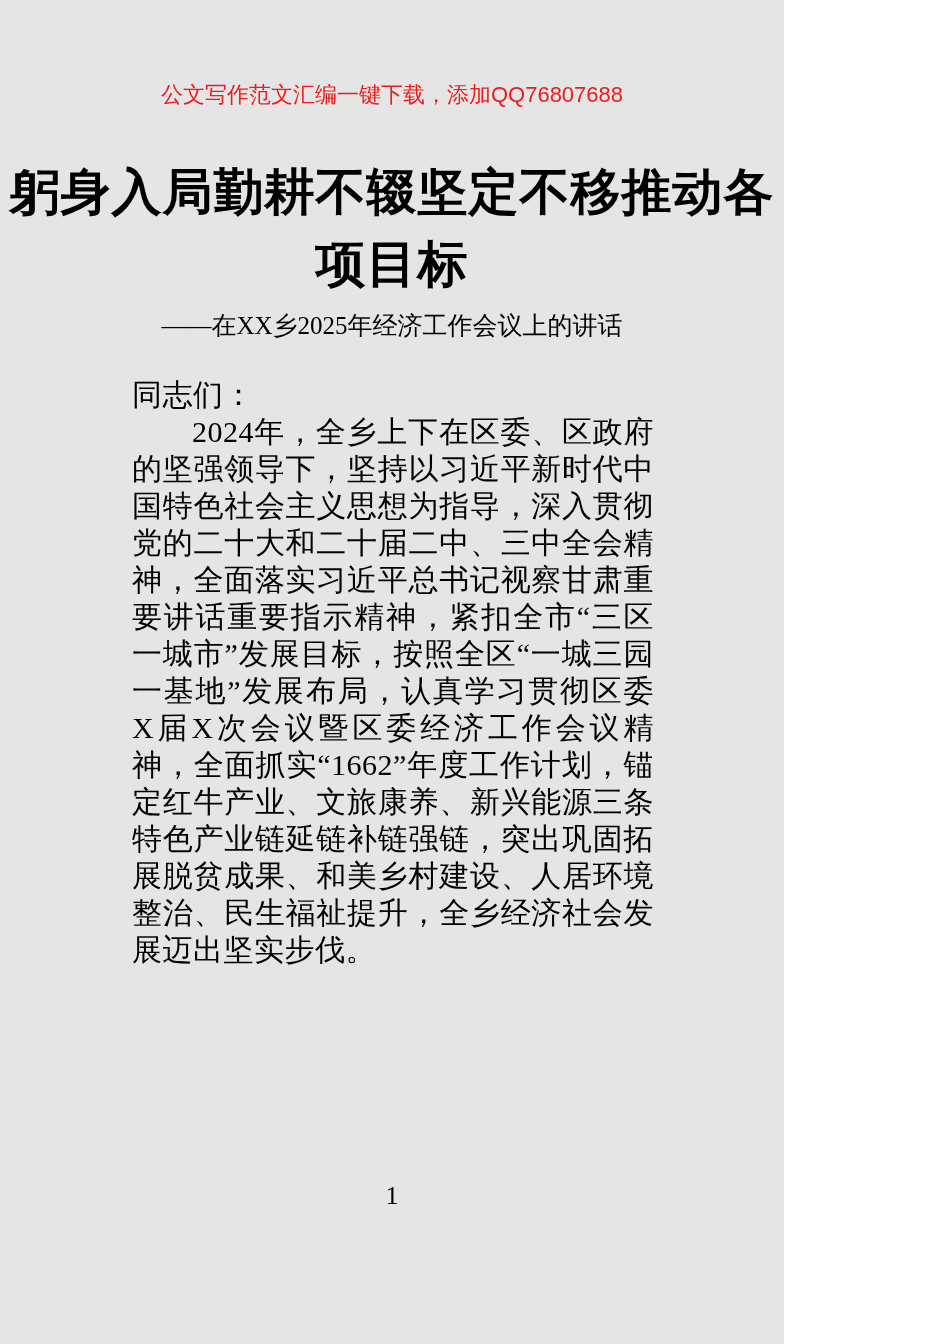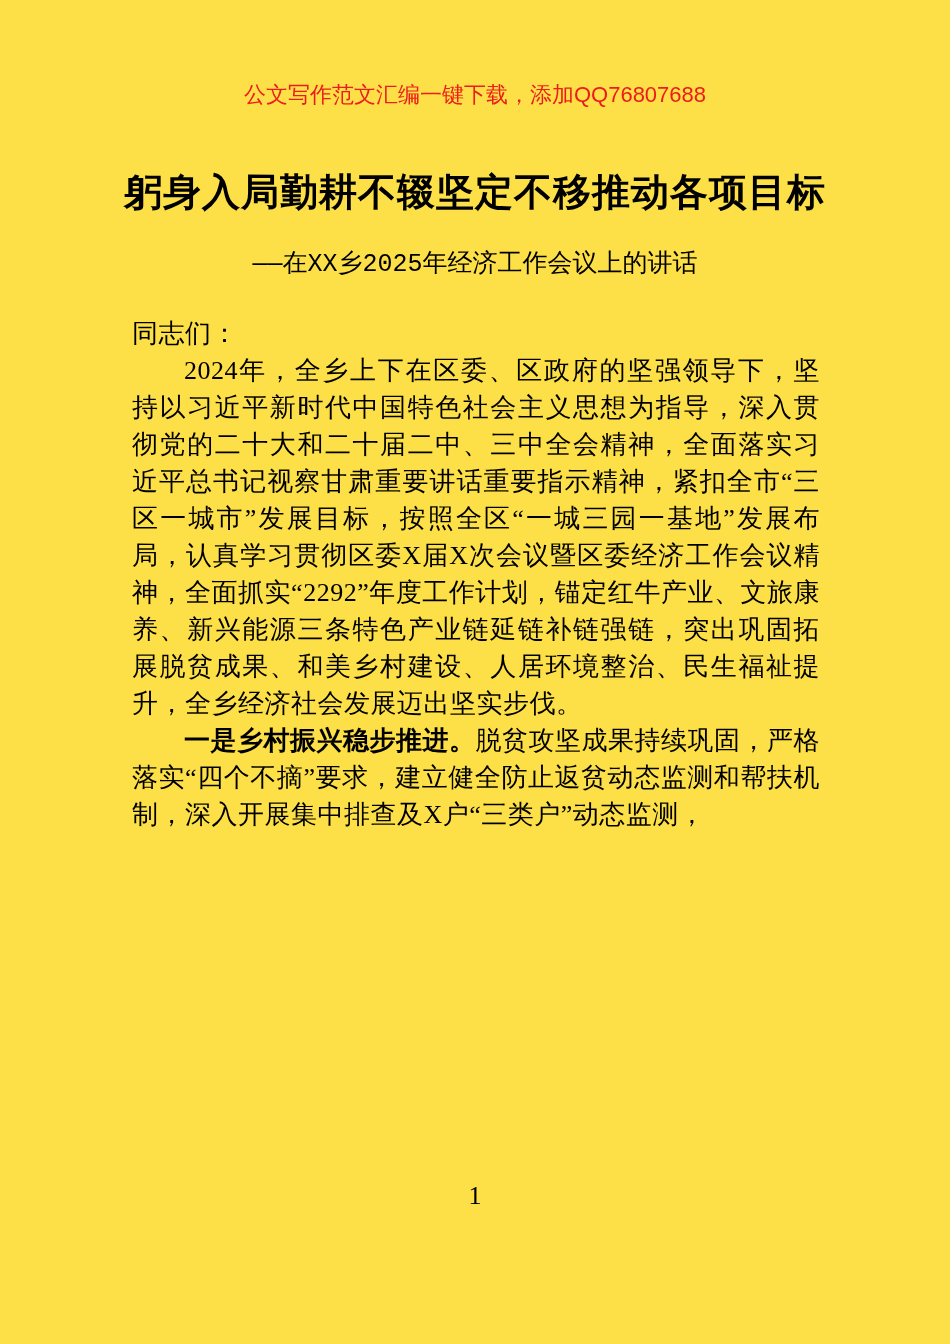--- a/index.html
+++ b/index.html
@@ -6,55 +6,54 @@
   html, body { background: #ffffff; }
   body {
     width: 950px;
     height: 1344px;
     font-family: "Liberation Serif", "DejaVu Serif", serif;
     color: #000000;
     overflow: hidden;
   }
   .page {
     position: relative;
-    width: 950px;
+    width: 784px;
     height: 1344px;
-    background: #fde047;
+    background: #e5e5e5;
   }
   .header-notice {
     position: absolute;
     top: 82px;
     left: 0;
     width: 100%;
     text-align: center;
     font-family: "Liberation Sans", "DejaVu Sans", sans-serif;
     font-size: 22px;
     line-height: 26px;
     font-weight: 500;
   }
   .title-block {
     padding-top: 156px;
     text-align: center;
   }
   .title-line {
-    font-size: 38px;
+    font-size: 50px;
     line-height: 72px;
     font-weight: bold;
     letter-spacing: 1px;
   }
   .subtitle {
-    margin-top: 17px;
+    margin-top: 6px;
     text-align: center;
     font-size: 25px;
     line-height: 40px;
-    font-family: Liberation Mono, monospace;
   }
   .doc-body {
     margin: 30px 130px 0 132px;
-    font-size: 26px;
+    font-size: 30px;
     line-height: 37px;
     text-align: justify;
     letter-spacing: 0.5px;
   }
   .doc-body p { text-indent: 2em; }
   .doc-body p.salutation { text-indent: 0; }
   .doc-body p.heading1 { font-weight: bold; }
   .doc-body p b { font-weight: bold; }
   .page-number {
     position: absolute;
@@ -74,19 +73,18 @@
   <div class="header-notice" style="color: rgb(236, 28, 28);">公文写作范文汇编一键下载，添加QQ76807688</div>
 
   <div class="title-block">
     <div class="title-line">躬身入局勤耕不辍坚定不移推动各项目标</div>
   </div>
 
   <div class="subtitle">——在XX乡2025年经济工作会议上的讲话</div>
 
   <div class="doc-body" id="doc-body">
       <p class="salutation">同志们：</p>
-      <p class="body">2024年，全乡上下在区委、区政府的坚强领导下，坚持以习近平新时代中国特色社会主义思想为指导，深入贯彻党的二十大和二十届二中、三中全会精神，全面落实习近平总书记视察甘肃重要讲话重要指示精神，紧扣全市“三区一城市”发展目标，按照全区“一城三园一基地”发展布局，认真学习贯彻区委X届X次会议暨区委经济工作会议精神，全面抓实“2292”年度工作计划，锚定红牛产业、文旅康养、新兴能源三条特色产业链延链补链强链，突出巩固拓展脱贫成果、和美乡村建设、人居环境整治、民生福祉提升，全乡经济社会发展迈出坚实步伐。</p>
-      <p class="body"><b>一是乡村振兴稳步推进。</b>脱贫攻坚成果持续巩固，严格落实“四个不摘”要求，建立健全防止返贫动态监测和帮扶机制，深入开展集中排查及X户“三类户”动态监测，</p>
+      <p class="body">2024年，全乡上下在区委、区政府的坚强领导下，坚持以习近平新时代中国特色社会主义思想为指导，深入贯彻党的二十大和二十届二中、三中全会精神，全面落实习近平总书记视察甘肃重要讲话重要指示精神，紧扣全市“三区一城市”发展目标，按照全区“一城三园一基地”发展布局，认真学习贯彻区委X届X次会议暨区委经济工作会议精神，全面抓实“1662”年度工作计划，锚定红牛产业、文旅康养、新兴能源三条特色产业链延链补链强链，突出巩固拓展脱贫成果、和美乡村建设、人居环境整治、民生福祉提升，全乡经济社会发展迈出坚实步伐。</p>
     </div>
 
   <div class="page-number">1</div>
 
 </div>
 
 </body></html>

